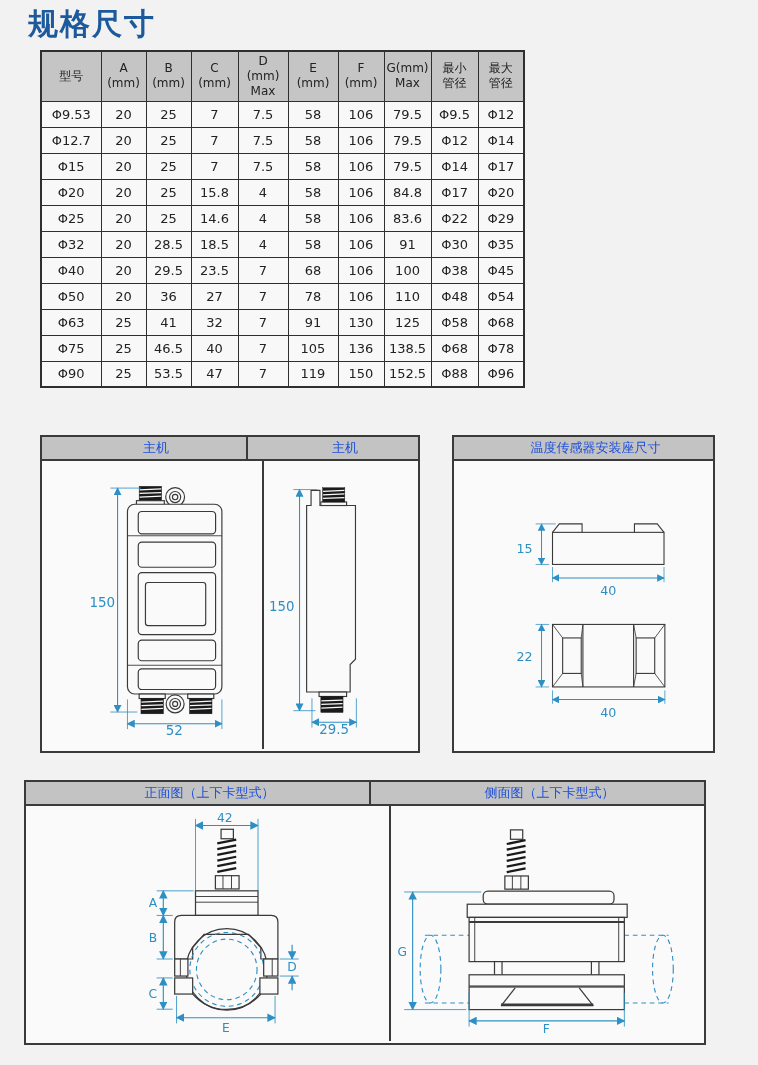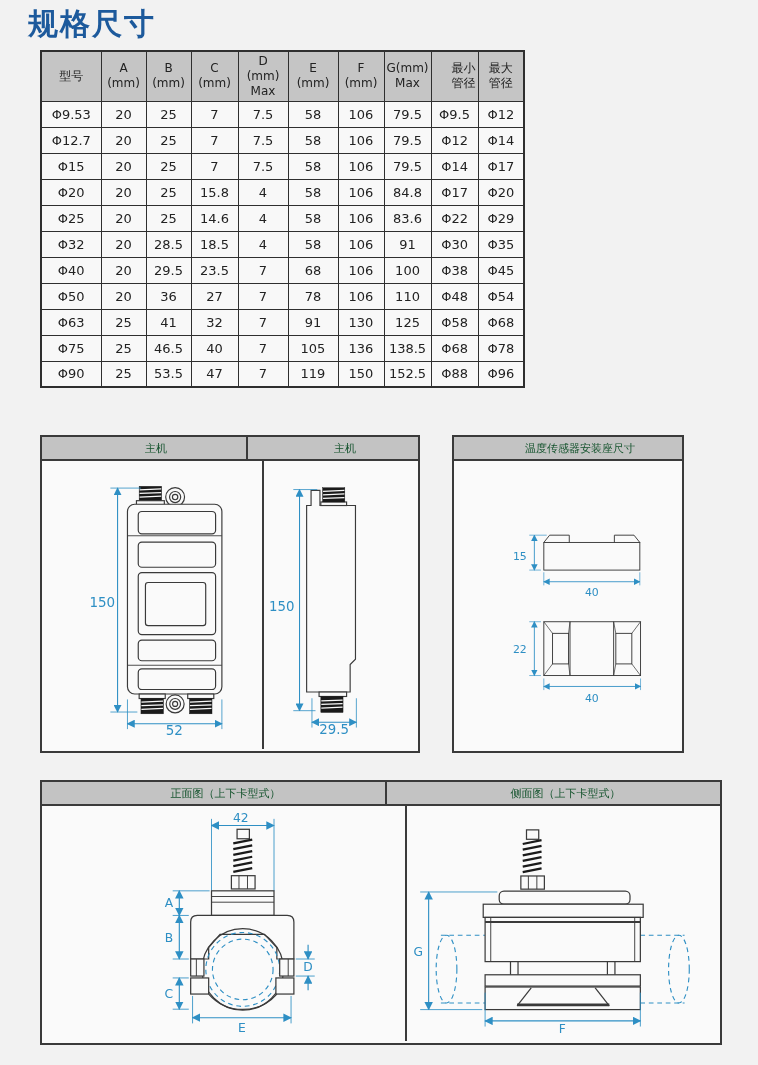--- a/index.html
+++ b/index.html
@@ -38,21 +38,21 @@
   .spec-table { border:2px solid #2f2f2f; }
   
   .panel {
     position:absolute;
     border:2px solid #3a3a3a;
     background:#fafafa;
   }
   .panel-head { display:flex; height:24px; background:#c3c3c3; border-bottom:2px solid #3a3a3a; }
   .panel-head .hcell {
     display:flex; align-items:center; justify-content:center;
-    font-size:11px; color:#14532d; height:100%;padding-left:24px;
+    font-size:13px; color:#1d4ed8; height:100%;padding-left:24px;
   }
   .panel-head .hcell + .hcell { border-left:2px solid #3a3a3a; }
   .panel-body { display:flex;margin-left:36px; }
   .panel-body .bcell + .bcell { border-left:2px solid #3a3a3a; }
   svg { display:block; }
   svg text { font-family:"DejaVu Sans", sans-serif; }
   .dim-num { fill:#2e8fc4; font-size:15px; }
   .dim-letter { fill:#2e8fc4; font-size:13px; }
   .ink { stroke:#3a3a3a; fill:none; stroke-width:1.3; }
   .ink-fill { stroke:#3a3a3a; fill:#fafafa; stroke-width:1.3; }
@@ -80,21 +80,21 @@
         <th style="width: 47px;">C
 (mm)</th>
         <th style="width: 50px;">D (mm)
 Max</th>
         <th style="width: 50px;">E
 (mm)</th>
         <th style="width: 46px;">F
 (mm)</th>
         <th style="width: 47px; text-align: center;">G(mm)
 Max</th>
-        <th style="width: 47px; text-align: right;">最小
+        <th style="width: 47px;">最小
 管径</th>
         <th style="width: 46px; margin-left: 22px;">最大
 管径</th>
       </tr>
     </thead>
   <tbody>
       <tr>
         <td>Φ9.53</td>
         <td>20</td>
         <td>25</td>
@@ -305,21 +305,21 @@
       <line class="dimline" x1="40" y1="15" x2="40" y2="264" marker-start="url(#ab)" marker-end="url(#ab)"></line>
       <text class="dim-num" x="20" y="152" text-anchor="middle">150</text>
       <line class="extline" x1="54" y1="250" x2="54" y2="283"></line>
       <line class="extline" x1="104" y1="250" x2="104" y2="283"></line>
       <line class="dimline" x1="54" y1="277" x2="104" y2="277" marker-start="url(#ab)" marker-end="url(#ab)"></line>
       <text class="dim-num" x="79" y="290" text-anchor="middle">29.5</text>
     </svg>
   </div>
 </div>
 
-<div class="panel" style="left:452px; top:435px; width:232px; height:318px;">
+<div class="panel" style="left:452px; top:435px; width:263px; height:318px;">
   <div class="panel-head">
     <div class="hcell" style="flex:1;">温度传感器安装座尺寸</div>
   </div>
   <div class="panel-body">
     <svg class="bcell" width="264" height="288" viewBox="0 0 264 290">
 
       <rect class="ink-fill" x="74" y="59" width="132" height="38"></rect>
       <path class="ink" d="M74,59 L82,49 L109,49 L109,59"></path>
       <path class="ink" d="M206,59 L198,49 L171,49 L171,59"></path>
       <line class="extline" x1="54" y1="49" x2="78" y2="49"></line>
@@ -349,21 +349,21 @@
       <line class="dimline" x1="61" y1="168" x2="61" y2="242" marker-start="url(#ab)" marker-end="url(#ab)"></line>
       <text class="dim-num" x="41" y="211" text-anchor="middle">22</text>
       <line class="extline" x1="74" y1="246" x2="74" y2="262"></line>
       <line class="extline" x1="207" y1="246" x2="207" y2="262"></line>
       <line class="dimline" x1="74" y1="257" x2="207" y2="257" marker-start="url(#ab)" marker-end="url(#ab)"></line>
       <text class="dim-num" x="140" y="278" text-anchor="middle">40</text>
     </svg>
   </div>
 </div>
 
-<div class="panel" style="left:40px; top:780px; width:682px; height:265px;">
+<div class="panel" style="left:24px; top:780px; width:682px; height:265px;">
   <div class="panel-head">
     <div class="hcell" style="width:343px;">正面图（上下卡型式）</div>
     <div class="hcell" style="flex:1;">侧面图（上下卡型式）</div>
   </div>
   <div class="panel-body">
 
     <svg class="bcell" width="343" height="235" viewBox="0 0 345 237">
 
       <line class="extline" x1="141" y1="8" x2="141" y2="84"></line>
       <line class="extline" x1="207" y1="8" x2="207" y2="84"></line>

